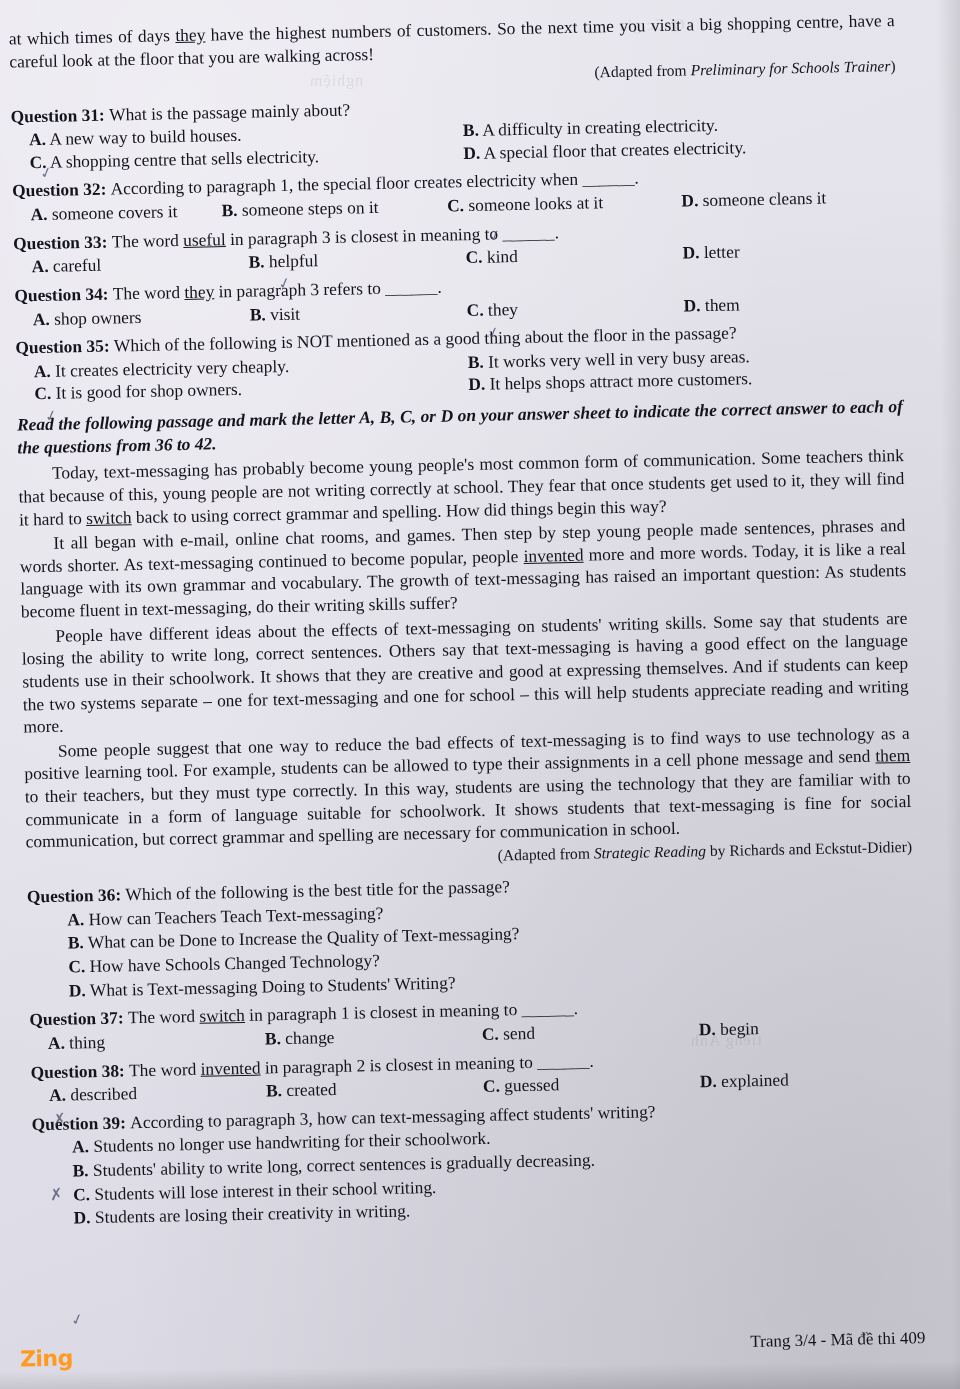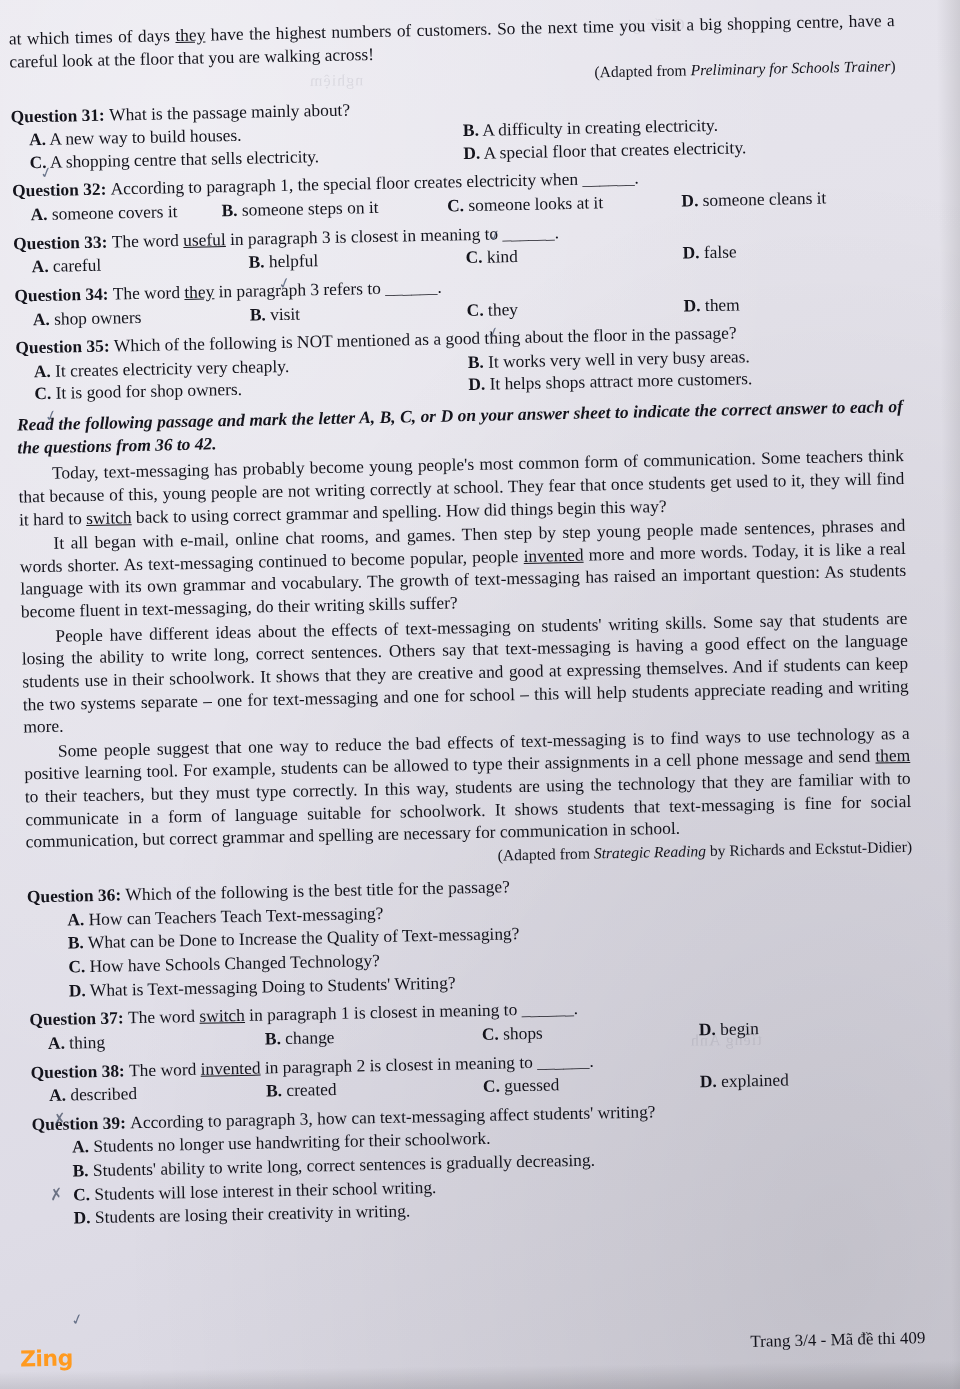--- a/index.html
+++ b/index.html
@@ -181,21 +181,21 @@
           <div class="opt" style="width:25%"><b>D.</b> <span>someone cleans it</span></div>
         </div>
       </div>
 
       <div class="qblock">
         <div class="qline"><span class="qnum">Question 33:</span>&nbsp;The word <u>useful</u> in paragraph 3 is closest in meaning to ______.</div>
         <div class="opts four">
           <div class="opt"><b>A.</b> <span>careful</span></div>
           <div class="opt"><b>B.</b> <span>helpful</span></div>
           <div class="opt"><b>C.</b> <span>kind</span></div>
-          <div class="opt"><b>D.</b> <span>false</span></div>
+          <div class="opt"><b>D.</b> <span>letter</span></div>
         </div>
       </div>
 
       <div class="qblock">
         <div class="qline"><span class="qnum">Question 34:</span>&nbsp;The word <u>they</u> in paragraph 3 refers to ______.</div>
         <div class="opts four">
           <div class="opt"><b>A.</b> <span>shop owners</span></div>
           <div class="opt"><b>B.</b> <span>visit</span></div>
           <div class="opt"><b>C.</b> <span>they</span></div>
           <div class="opt"><b>D.</b> <span>them</span></div>
@@ -230,21 +230,21 @@
           <div class="sopt"><b>C.</b> <span>How have Schools Changed Technology?</span></div>
           <div class="sopt"><b>D.</b> <span>What is Text-messaging Doing to Students' Writing?</span></div>
         </div>
       </div>
 
       <div class="qblock">
         <div class="qline"><span class="qnum">Question 37:</span>&nbsp;The word <u>switch</u> in paragraph 1 is closest in meaning to ______.</div>
         <div class="opts four">
           <div class="opt"><b>A.</b> <span>thing</span></div>
           <div class="opt"><b>B.</b> <span>change</span></div>
-          <div class="opt"><b>C.</b> <span>shops</span></div>
+          <div class="opt"><b>C.</b> <span>send</span></div>
           <div class="opt"><b>D.</b> <span>begin</span></div>
         </div>
       </div>
 
       <div class="qblock">
         <div class="qline"><span class="qnum">Question 38:</span>&nbsp;The word <u>invented</u> in paragraph 2 is closest in meaning to ______.</div>
         <div class="opts four">
           <div class="opt"><b>A.</b> <span>described</span></div>
           <div class="opt"><b>B.</b> <span>created</span></div>
           <div class="opt"><b>C.</b> <span>guessed</span></div>

